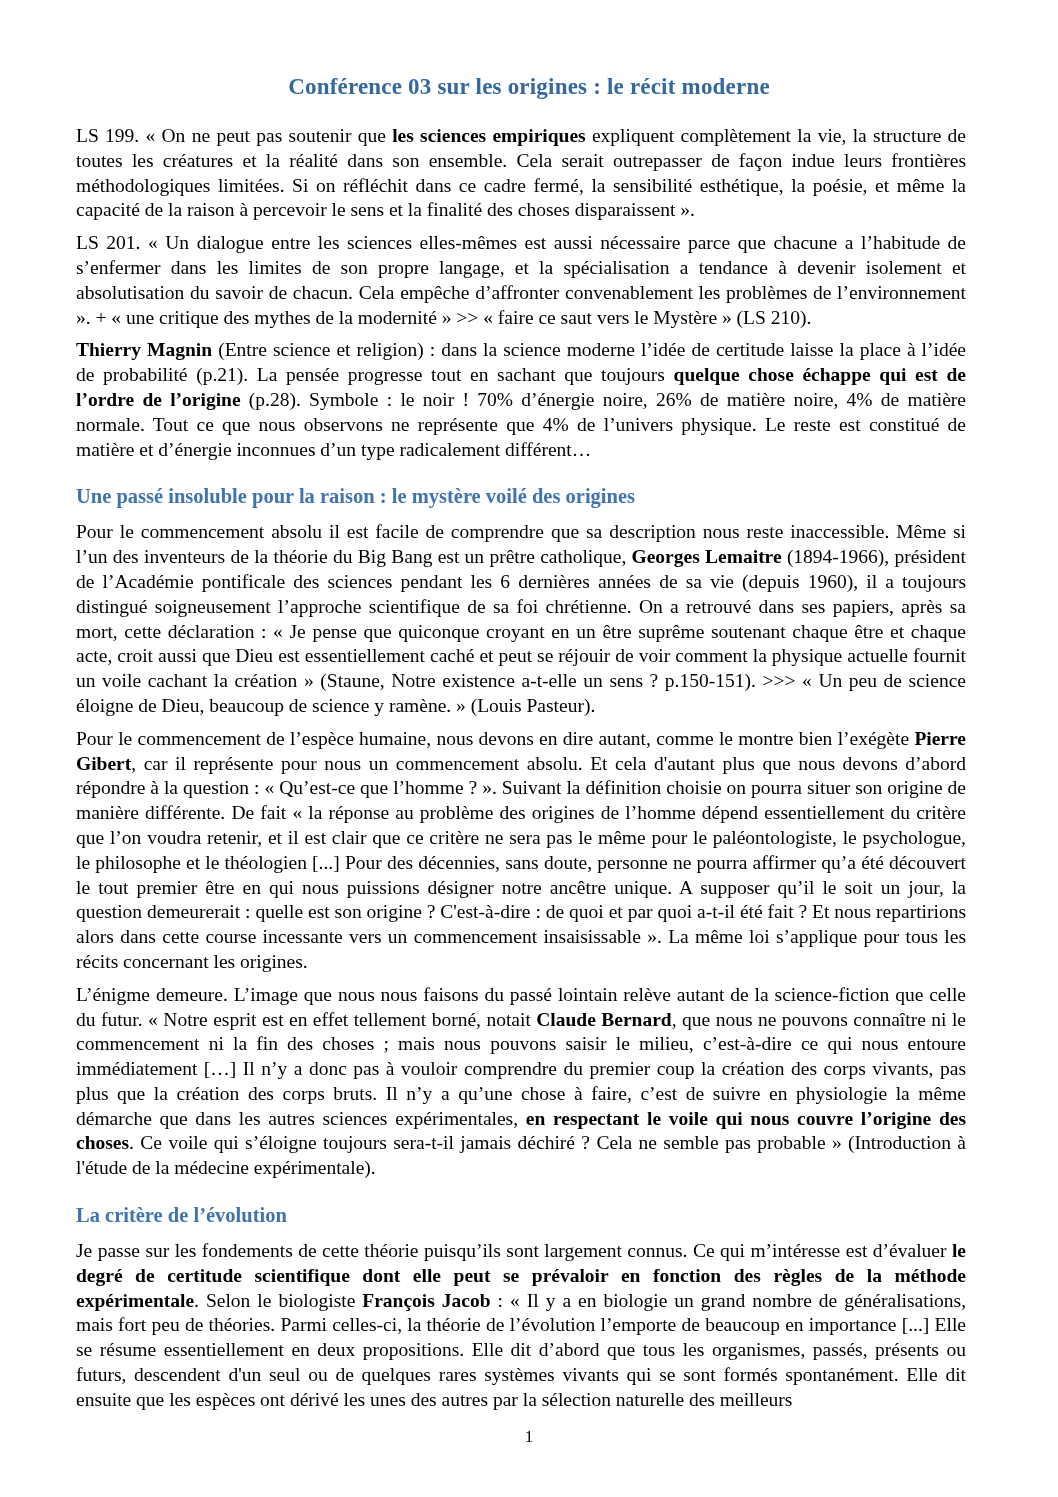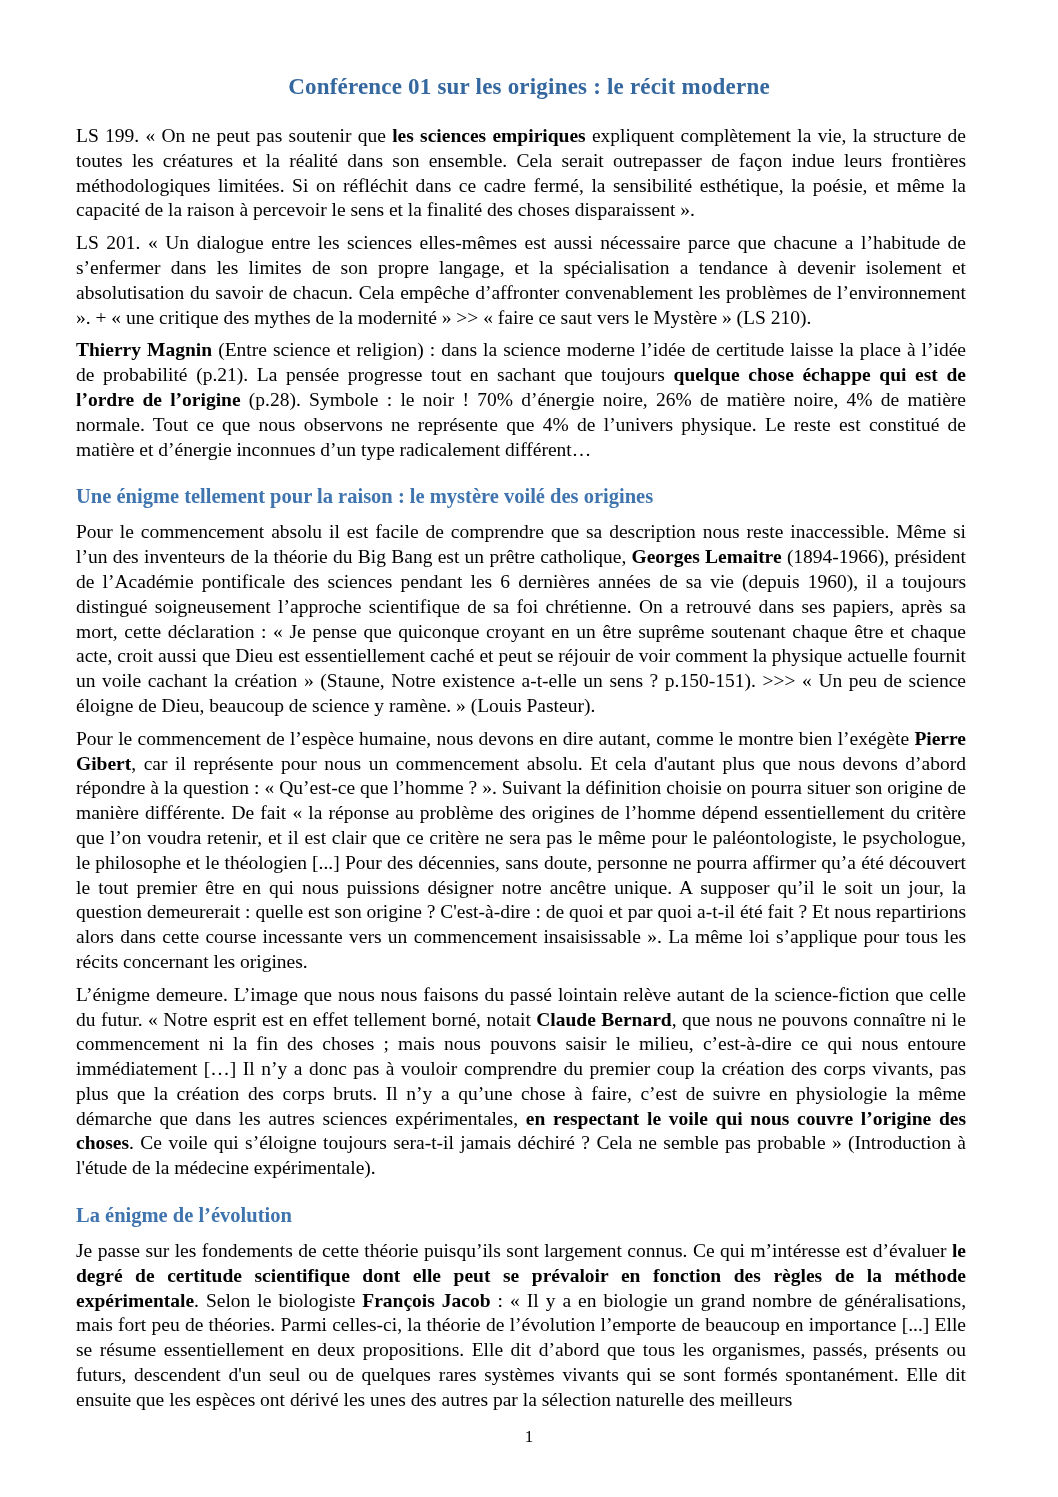--- a/index.html
+++ b/index.html
@@ -61,27 +61,27 @@
     text-align:center;
     font-size:17px;
     color:var(--color-body);
   }
 </style>
 </head>
 <body>
 
 <div class="page">
   <div class="content">
-    <h1 class="doc-title">Conférence 01 sur les origines : le récit moderne</h1>
+    <h1 class="doc-title">Conférence 03 sur les origines : le récit moderne</h1>
     <div id="doc-body">
         <p class="body-paragraph"><span>LS 199. « On ne peut pas soutenir que </span><span class="b">les sciences empiriques</span><span> expliquent complètement la vie, la structure de toutes les créatures et la réalité dans son ensemble. Cela serait outrepasser de façon indue leurs frontières méthodologiques limitées. Si on réfléchit dans ce cadre fermé, la sensibilité esthétique, la poésie, et même la capacité de la raison à percevoir le sens et la finalité des choses disparaissent ».</span></p>
         <p class="body-paragraph"><span>LS 201. « Un dialogue entre les sciences elles-mêmes est aussi nécessaire parce que chacune a l’habitude de s’enfermer dans les limites de son propre langage, et la spécialisation a tendance à devenir isolement et absolutisation du savoir de chacun. Cela empêche d’affronter convenablement les problèmes de l’environ­nement ». + « une critique des </span><span class="i">mythes</span><span> de la modernité » &gt;&gt; « faire ce saut vers le Mystère » (LS 210).</span></p>
         <p class="body-paragraph"><span class="b">Thierry Magnin</span><span> (</span><span class="i">Entre science et religion</span><span>) : dans la science moderne l’idée de certitude laisse la place à l’idée de probabilité (p.21). La pensée progresse tout en sachant que toujours </span><span class="b i">quelque chose échappe qui est de l’ordre de l’origine</span><span> (p.28). Symbole : le noir ! 70% d’énergie noire, 26% de matière noire, 4% de matière normale. Tout ce que nous observons ne représente que 4% de l’univers physique. Le reste est constitué de matière et d’énergie inconnues d’un type radicalement différent…</span></p>
-        <h2 class="section-heading">Une énigme tellement pour la raison : le mystère voilé des origines</h2>
+        <h2 class="section-heading">Une passé insoluble pour la raison : le mystère voilé des origines</h2>
         <p class="body-paragraph"><span>Pour le commencement absolu il est facile de comprendre que sa description nous reste inaccessible. Même si l’un des inventeurs de la théorie du Big Bang est un prêtre catholique, </span><span class="b">Georges Lemaitre</span><span> (1894-1966), président de </span><span class="i">l’Académie pontificale des sciences</span><span> pendant les 6 dernières années de sa vie (depuis 1960), il a toujours distingué soigneusement l’approche scientifique de sa foi chrétienne. On a retrouvé dans ses papiers, après sa mort, cette déclaration : « Je pense que quiconque croyant en un être suprême soutenant chaque être et chaque acte, croit aussi que Dieu est essentiellement caché et peut se réjouir de voir comment la physique actuelle fournit </span><span class="i">un voile</span><span> cachant la création » (Staune, </span><span class="i">Notre existence a-t-elle un sens ?</span><span> p.150-151). &gt;&gt;&gt; « Un peu de science éloigne de Dieu, beaucoup de science y ramène. » (Louis Pasteur).</span></p>
         <p class="body-paragraph"><span>Pour le commencement de l’espèce humaine, nous devons en dire autant, comme le montre bien l’exégète </span><span class="b">Pierre Gibert</span><span>, car il représente pour nous un commencement absolu. Et cela d'autant plus que nous devons d’abord répondre à la question : « Qu’est-ce que l’homme ? ». Suivant la définition choisie on pourra situer son origine de manière différente. De fait « la réponse au problème des origines de l’homme dépend essen­tiellement du critère que l’on voudra retenir, et il est clair que ce critère ne sera pas le même pour le pa­léontologiste, le psychologue, le philosophe et le théologien [...] Pour des décennies, sans doute, personne ne pourra affirmer qu’a été découvert le tout premier être en qui nous puissions désigner notre ancêtre unique. A supposer qu’il le soit un jour, la question demeurerait : quelle est son origine ? C'est-à-dire : de quoi et par quoi a-t-il été fait ? Et nous repartirions alors dans cette course incessante vers un commence­ment insaisissable ». La même loi s’applique pour tous les récits concernant les origines.</span></p>
         <p class="body-paragraph"><span>L’énigme demeure. L’image que nous nous faisons du passé lointain relève autant de la science-fiction que celle du futur. « Notre esprit est en effet tellement borné, notait </span><span class="b">Claude Bernard</span><span>, que nous ne pouvons connaître ni le commencement ni la fin des choses ; mais nous pouvons saisir le milieu, c’est-à-dire ce qui nous entoure immédiatement […] Il n’y a donc pas à vouloir comprendre du premier coup la création des corps vivants, pas plus que la création des corps bruts. Il n’y a qu’une chose à faire, c’est de suivre en physiologie la même démarche que dans les autres sciences expérimentales, </span><span class="b i">en respectant le voile qui nous couvre l’origine des choses</span><span>. Ce voile qui s’éloigne toujours sera-t-il jamais déchiré ? Cela ne semble pas probable » (Introduction à l'étude de la médecine expérimentale).</span></p>
-        <h2 class="section-heading">La énigme de l’évolution</h2>
+        <h2 class="section-heading">La critère de l’évolution</h2>
         <p class="body-paragraph"><span>Je passe sur les fondements de cette théorie puisqu’ils sont largement connus. Ce qui m’intéresse est d’éva­luer </span><span class="b i">le degré de certitude scientifique dont elle peut se prévaloir en fonction des règles de la méthode expérimentale</span><span>. Selon le biologiste </span><span class="b">François Jacob</span><span> : « Il y a en biologie un grand nombre de généralisations, mais fort peu de théories. Parmi celles-ci, la théorie de l’évolution l’emporte de beaucoup en importance [...] Elle se résume essentiellement en deux propositions. Elle dit d’abord que tous les organismes, passés, présents ou futurs, descendent d'un seul ou de quelques rares systèmes vivants qui se sont formés sponta­nément. Elle dit ensuite que les espèces ont dérivé les unes des autres par la sélection naturelle des meilleurs</span></p>
       </div>
   </div>
   <div class="page-number">1</div>
 </div>
 
 </body></html>

